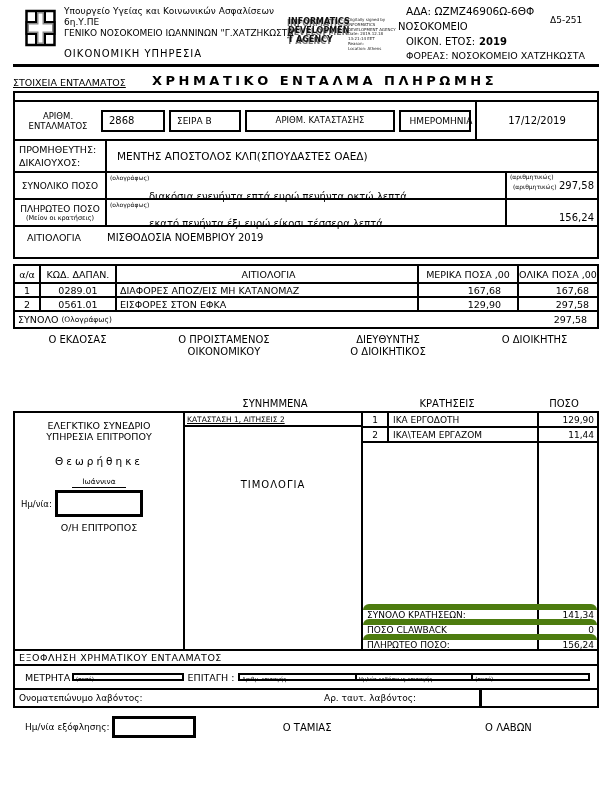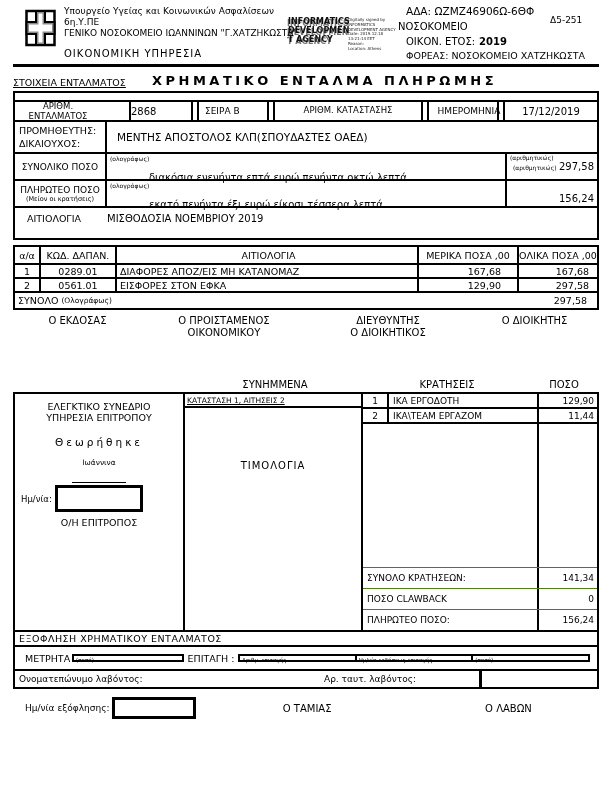--- a/index.html
+++ b/index.html
@@ -30,24 +30,24 @@
   
   .title-row { display: flex; align-items: flex-end; margin: 2px 13px 3px; height: 19px; }
   .stoixeia { width: 150px; font-size: 9.5px; text-decoration: underline; white-space: nowrap; }
   .main-title { flex: 1; text-align: center; font-size: 13px; font-weight: bold;
                 letter-spacing: 3.5px; white-space: nowrap; }
   .title-spacer { width: 110px; }
   
   .main-table { margin: 0 13px; border: 2px solid #000; }
   .mt-strip { height: 9px; border-bottom: 2px solid #000; }
   .mt-row { display: flex; border-bottom: 2px solid #000; }
-  .r1 { height: 20px; align-items: center; }
+  .r1 { height: 39px; align-items: center; }
   .r1-label { width: 86px; font-size: 8.5px; text-align: center; line-height: 10px; }
   .box { border: 2px solid #000; height: 22px; display: flex; align-items: center; margin-right: 4px; }
-  .box-num   { width: 64px; font-size: 10px; margin-left: 28px; }
+  .box-num   { width: 64px; padding-left: 6px; font-size: 10px; }
   .box-series{ width: 72px; padding-left: 6px; font-size: 9px; }
   .box-kat   { width: 150px; font-size: 8.5px; justify-content: center; text-align: center; line-height: 9.5px; }
   .box-date  { width: 72px; font-size: 9px; justify-content: center; padding-left: 12px; }
   .r1-datecell { flex: 1; height: 100%; border-left: 2px solid #000; display: flex;
                  align-items: center; justify-content: center; font-size: 10px; }
   .r2 { height: 32px; }
   .r2-label { width: 92px; border-right: 2px solid #000; font-size: 9.5px;
               padding: 3px 0 3px 4px; display: flex; flex-direction: column; justify-content: space-between; }
   .r2-value { flex: 1; display: flex; align-items: center; padding-left: 10px; font-size: 10.5px; }
   .r3, .r4 { height: 27px; }
@@ -90,38 +90,38 @@
   .gap { height: 40px; }
   
   .lower-headers { display: flex; margin: 0 13px 2px; font-size: 10px; align-items: flex-end; }
   .lh-left { width: 172px; } .lh-mid { width: 180px; text-align: center; }
   .lh-krat { flex: 1; text-align: center; } .lh-poso { width: 70px; text-align: center; }
   .lower-box { margin: 0 13px; border: 2px solid #000; height: 240px; display: flex; }
   .audit-col { width: 170px; border-right: 2px solid #000; text-align: center; font-size: 9.5px; }
   .audit-l1 { margin-top: 7px; }
   .approved { margin-top: 13px; font-size: 10.5px; letter-spacing: 3px; }
   .city-wrap { margin-top: 8px; }
-  .city { display: inline-block; font-size: 7.5px; border-bottom: 1px solid #000; padding: 0 10px 15px; text-align: right; }
+  .city { display: inline-block; font-size: 7.5px; border-bottom: 1px solid #000; padding: 0 10px 1px; text-align: right; }
   .date-row { display: flex; align-items: center; margin: 2px 0 0 6px; }
   .hm-label { font-size: 8.5px; }
   .hm-box { width: 88px; height: 27px; border: 3px solid #000; margin-left: 3px; }
   .commissioner { margin-top: 5px; font-size: 9.5px; }
   .attach-col { width: 178px; border-right: 2px solid #000; }
   .attach-top { height: 14px; border-bottom: 2px solid #000; font-size: 7.5px;
                 display: flex; align-items: center; padding-left: 2px; }
   .attach-top span { text-decoration: underline; }
   .invoices { margin-top: 52px; text-align: center; font-size: 10px; letter-spacing: 1px; }
   .krat-col { flex: 1; display: flex; flex-direction: column; font-size: 9px; }
   .k-row { display: flex; border-bottom: 2px solid #000; height: 15px; }
   .k-num { width: 26px; border-right: 2px solid #000; display: flex; align-items: center; justify-content: center; }
   .k-label { flex: 1; border-right: 2px solid #000; display: flex; align-items: center; padding-left: 4px; }
   .k-amount { width: 58px; display: flex; align-items: center; justify-content: flex-end; padding-right: 3px; }
   .k-spacer { flex: 1; display: flex; }
   .sp-l { flex: 1; border-right: 2px solid #000; } .sp-r { width: 58px; }
-  .k-total { display: flex; border-top: 1px solid #4d7c0f; height: 21px; }
+  .k-total { display: flex; border-top: 6px solid #4d7c0f; height: 15px; border-radius: 6px; }
   .kt-label { flex: 1; border-right: 2px solid #000; display: flex; align-items: center; padding-left: 4px; }
   
   .payment-box { margin: -2px 13px 0; border: 2px solid #000; }
   .pay-header { border-bottom: 2px solid #000; font-size: 9.5px; padding: 1px 0 1px 4px; letter-spacing: 0.5px; }
   .pay-row1 { display: flex; height: 22px; padding: 7px; }
   .cash-label { width: 50px; display: flex; align-items: center; padding-left: 3px; font-size: 9.5px; }
   .cash-box { width: 112px; border: 2px solid #000; position: relative; }
   .cell-hint { position: absolute; top: 1px; left: 2px; font-size: 5.5px; white-space: nowrap; }
   .check-label { width: 54px; display: flex; align-items: center; justify-content: center; font-size: 9.5px; }
   .check-cells { flex: 1; border: 2px solid #000; display: flex; }

